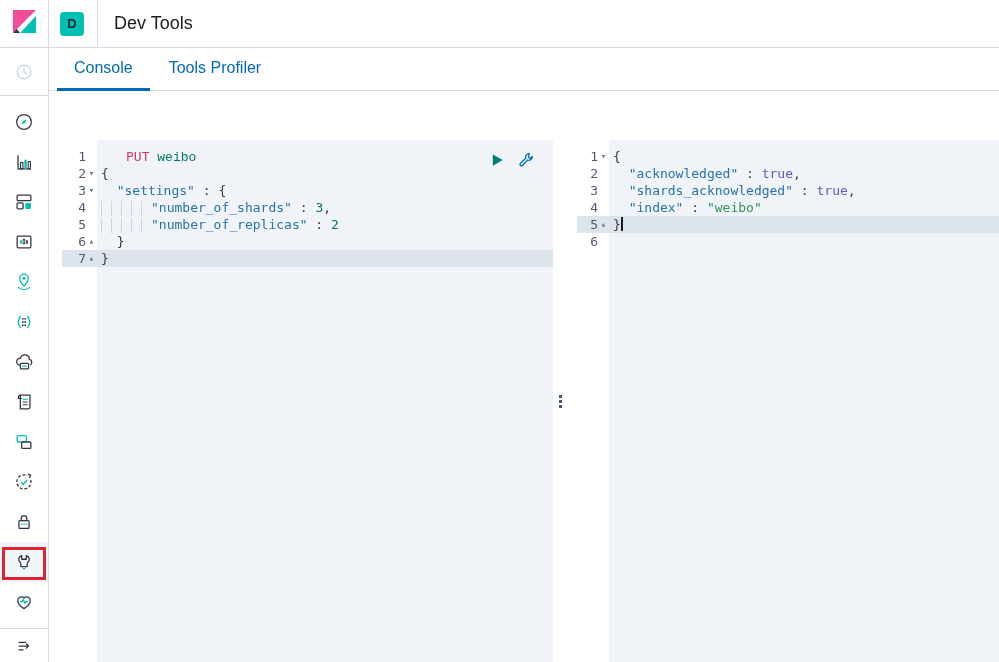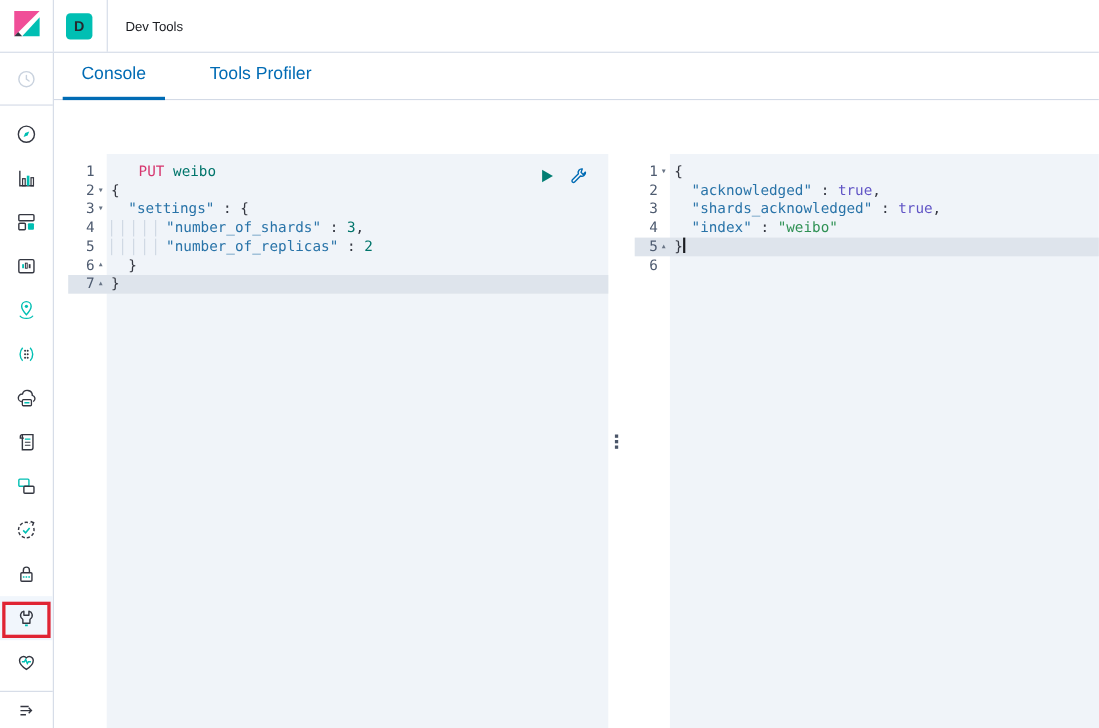--- a/index.html
+++ b/index.html
@@ -16,21 +16,21 @@
   .app{position:relative; width:999px; height:662px; background:#fff;}
 
   
   .header{position:absolute; left:0; top:0; right:0; height:48px; background:#fff;
     border-bottom:1px solid var(--border); display:flex; align-items:center; z-index:5;}
   .logo-box{width:49px; height:47px; display:flex; align-items:center; justify-content:center;
     border-right:1px solid var(--border); cursor:pointer;}
   .badge{width:24px; height:24px; margin-left:11px; border-radius:4px; background:var(--brand-teal);
     display:flex; align-items:center; justify-content:center; font-size:13px; font-weight:bold; color:#25282f;}
   .hdr-divider{width:1px; height:47px; background:var(--border); margin-left:13px;}
-  .hdr-title{margin-left:16px; font-size:12px; color:#1a1c21;}
+  .hdr-title{margin-left:16px; font-size:18px; color:#1a1c21;}
 
   
   .sidebar{position:absolute; left:0; top:48px; bottom:0; width:49px; background:#fff;
     border-right:1px solid var(--border); z-index:4;}
   .sb-group.top{height:48px; border-bottom:1px solid var(--border); display:flex; align-items:center;}
   .sb-group.mid{padding-top:6px;}
   .sb-item{width:48px; height:40px; display:flex; align-items:center; justify-content:center;
     cursor:pointer; position:relative;}
   .sb-group.top .sb-item{height:48px;}
   .sb-item.selected{background:#f1f6fc;}
@@ -38,41 +38,41 @@
   .sb-bottom{position:absolute; left:0; right:0; bottom:0; height:34px; border-top:1px solid var(--border);
     display:flex; align-items:center;}
   .sb-bottom .sb-item{height:34px;}
   .red-box{position:absolute; left:2px; top:5px; width:44px; height:33px;
     border:3px solid var(--annotation-red); pointer-events:none;}
 
   
   .main{position:absolute; left:49px; top:48px; right:0; bottom:0; background:#fff;}
   .topnav{height:44px; display:flex; align-items:center; padding-left:13px; gap:22px;}
   .nav-link{color:var(--link-blue); font-size:14px; cursor:pointer;}
-  .tabsrow{height:43px; border-bottom:1px solid var(--border); display:flex; padding-left:8px; gap:24px;}
+  .tabsrow{height:43px; border-bottom:1px solid var(--border); display:flex; padding-left:8px; gap:2px;}
   .tab{padding:0 17px; display:flex; align-items:center; color:var(--link-blue); font-size:16px;
     cursor:pointer; border-bottom:3px solid transparent; margin-bottom:-1px;}
   .tab.active{border-bottom-color:var(--link-blue);}
 
   
   .editors{position:absolute; left:62px; top:140px; right:0; bottom:0;}
   .panel{position:absolute; top:0; bottom:0;}
   .panel.left{left:0; width:491px;}
   .panel.right{left:515px; right:0;}
   .gutter-bg{position:absolute; left:0; top:0; bottom:0; background:#fff;}
   .content-bg{position:absolute; right:0; top:0; bottom:0; background:var(--editor-bg);}
   .rows{position:relative; padding-top:8px;}
   .row{display:flex; height:17px; font:13px/17px "DejaVu Sans Mono", monospace;}
   .row.active{background:var(--active-line-bg);}
   .ln{text-align:right; color:var(--gutter-num); flex:none;}
   .fold{width:11px; flex:none; text-align:center; font-size:9px; line-height:17px; color:#697586; cursor:pointer;}
   .ctext{padding-left:4px; white-space:pre; color:var(--brand-dark);
     font:13px/17px "DejaVu Sans Mono", monospace;}
   .tok-method{color:var(--code-method);margin-left:25px;}
-  .tok-url{color:var(--code-value-teal);}
+  .tok-url{color:var(--code-value-teal);font-family:Liberation Mono, monospace;}
   .tok-key{color:var(--code-key);}
   .tok-num{color:var(--code-value-teal);}
   .tok-bool{color:var(--code-bool);}
   .tok-str{color:var(--code-string);}
   .guide{display:inline-block; width:10px; height:15px; border-left:1px solid #ccd6e2; vertical-align:middle;}
   .cursor{display:inline-block; width:0; border-left:2px solid #1a1c21; height:14px; vertical-align:-2px;}
 
   .editor-actions{position:absolute; top:11px; left:428px; display:flex; gap:12px; z-index:3;}
   .action-btn{background:none; border:none; padding:0; cursor:pointer; line-height:0;}
 

